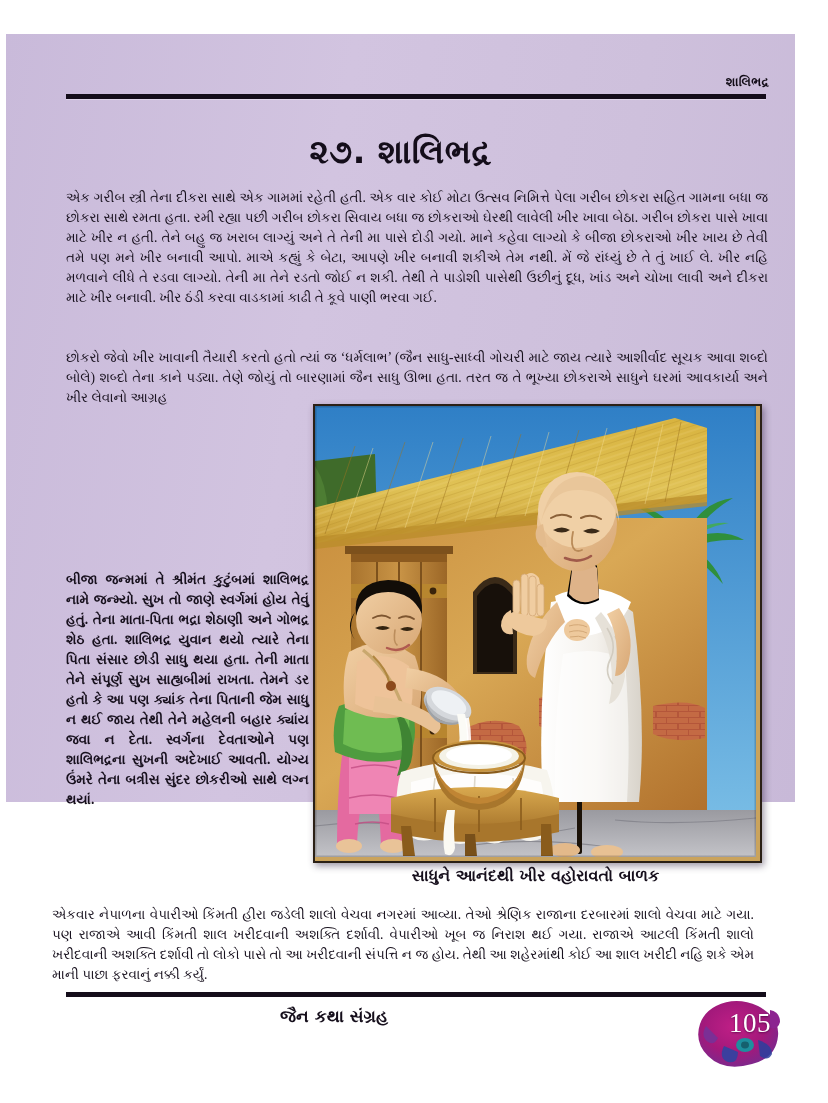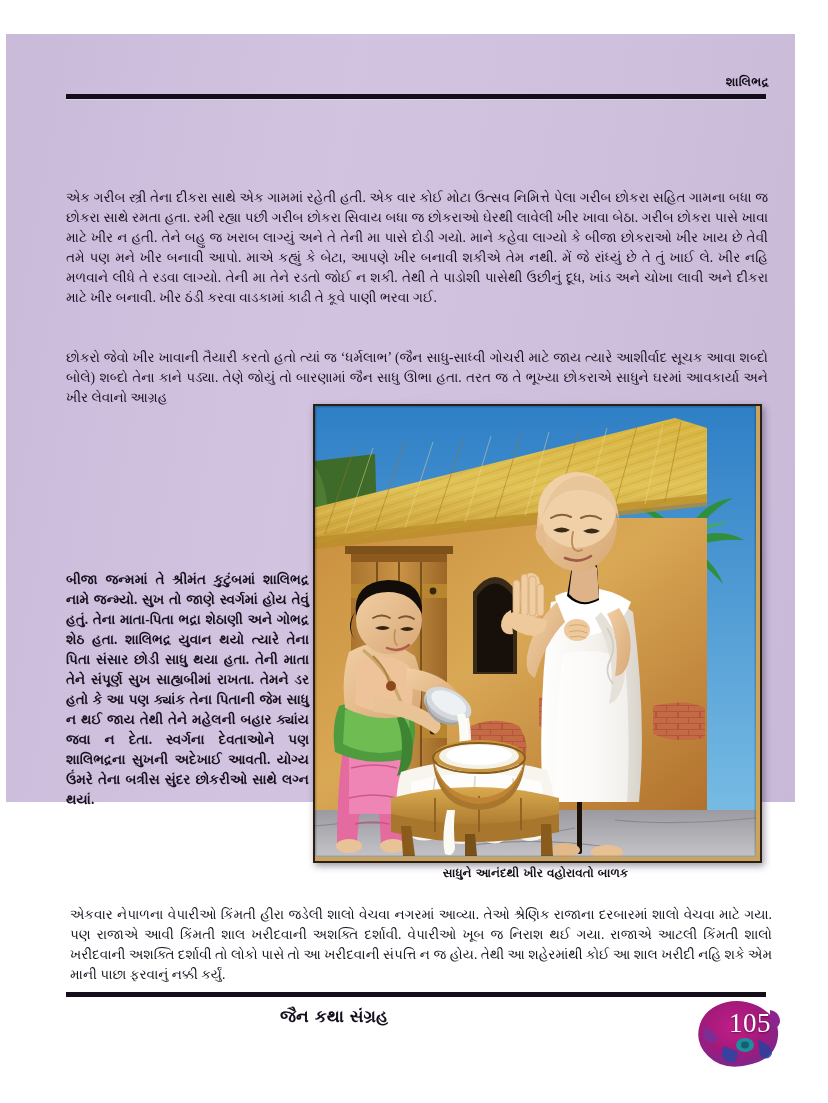--- a/index.html
+++ b/index.html
@@ -120,27 +120,27 @@
   #illustration-canvas svg { display: block; }
 
   #illustration-caption {
     position: absolute;
     left: 307px;
     top: 832px;
     width: 445px;
     text-align: center;
     font-family: "DejaVu Sans", sans-serif;
     font-weight: bold;
-    font-size: 12px;
+    font-size: 16px;
     color: #150e1b;
   }
 
   
   #para-5 {
-    left: 64px;
+    left: 46px;
     top: 857px;
     width: 702px;
   }
 
   
   #rule-bottom {
     position: absolute;
     left: 60px;
     top: 958px;
     width: 700px;
@@ -184,20 +184,21 @@
 </style>
 </head>
 <body>
 
 <div id="page-sheet">
 
   <div id="running-head">શાલિભદ્ર</div>
 
   <div id="rule-top"></div>
 
+  <h1 id="chapter-title">૨૭. શાલિભદ્ર</h1>
 
   <p class="body-text" id="para-1">એક ગરીબ સ્ત્રી તેના દીકરા સાથે એક ગામમાં રહેતી હતી. એક વાર કોઈ મોટા ઉત્સવ નિમિત્તે પેલા ગરીબ છોકરા સહિત ગામના બધા જ છોકરા સાથે રમતા હતા. રમી રહ્યા પછી ગરીબ છોકરા સિવાય બધા જ છોકરાઓ ઘેરથી લાવેલી ખીર ખાવા બેઠા. ગરીબ છોકરા પાસે ખાવા માટે ખીર ન હતી. તેને બહુ જ ખરાબ લાગ્યું અને તે તેની મા પાસે દોડી ગયો. માને કહેવા લાગ્યો કે બીજા છોકરાઓ ખીર ખાય છે તેવી તમે પણ મને ખીર બનાવી આપો. માએ કહ્યું કે બેટા, આપણે ખીર બનાવી શકીએ તેમ નથી. મેં જે રાંધ્યું છે તે તું ખાઈ લે. ખીર નહિ મળવાને લીધે તે રડવા લાગ્યો. તેની મા તેને રડતો જોઈ ન શકી. તેથી તે પાડોશી પાસેથી ઉછીનું દૂધ, ખાંડ અને ચોખા લાવી અને દીકરા માટે ખીર બનાવી. ખીર ઠંડી કરવા વાડકામાં કાઢી તે કૂવે પાણી ભરવા ગઈ.</p>
 
   <p class="body-text" id="para-2">છોકરો જેવો ખીર ખાવાની તૈયારી કરતો હતો ત્યાં જ ‘ધર્મલાભ’ (જૈન સાધુ-સાધ્વી ગોચરી માટે જાય ત્યારે આશીર્વાદ સૂચક આવા શબ્દો બોલે) શબ્દો તેના કાને પડ્યા. તેણે જોયું તો બારણામાં જૈન સાધુ ઊભા હતા. તરત જ તે ભૂખ્યા છોકરાએ સાધુને ઘરમાં આવકાર્યા અને ખીર લેવાનો આગ્રહ</p>
 
 
   <p class="body-text" id="para-4">બીજા જન્મમાં તે શ્રીમંત કુટુંબમાં શાલિભદ્ર નામે જન્મ્યો. સુખ તો જાણે સ્વર્ગમાં હોય તેવું હતું. તેના માતા-પિતા ભદ્રા શેઠાણી અને ગોભદ્ર શેઠ હતા. શાલિભદ્ર યુવાન થયો ત્યારે તેના પિતા સંસાર છોડી સાધુ થયા હતા. તેની માતા તેને સંપૂર્ણ સુખ સાહ્યબીમાં રાખતા. તેમને ડર હતો કે આ પણ ક્યાંક તેના પિતાની જેમ સાધુ ન થઈ જાય તેથી તેને મહેલની બહાર ક્યાંય જવા ન દેતા. સ્વર્ગના દેવતાઓને પણ શાલિભદ્રના સુખની અદેખાઈ આવતી. યોગ્ય ઉંમરે તેના બત્રીસ સુંદર છોકરીઓ સાથે લગ્ન થયાં.</p>
 
   <div id="illustration">
     <div id="illustration-canvas">

